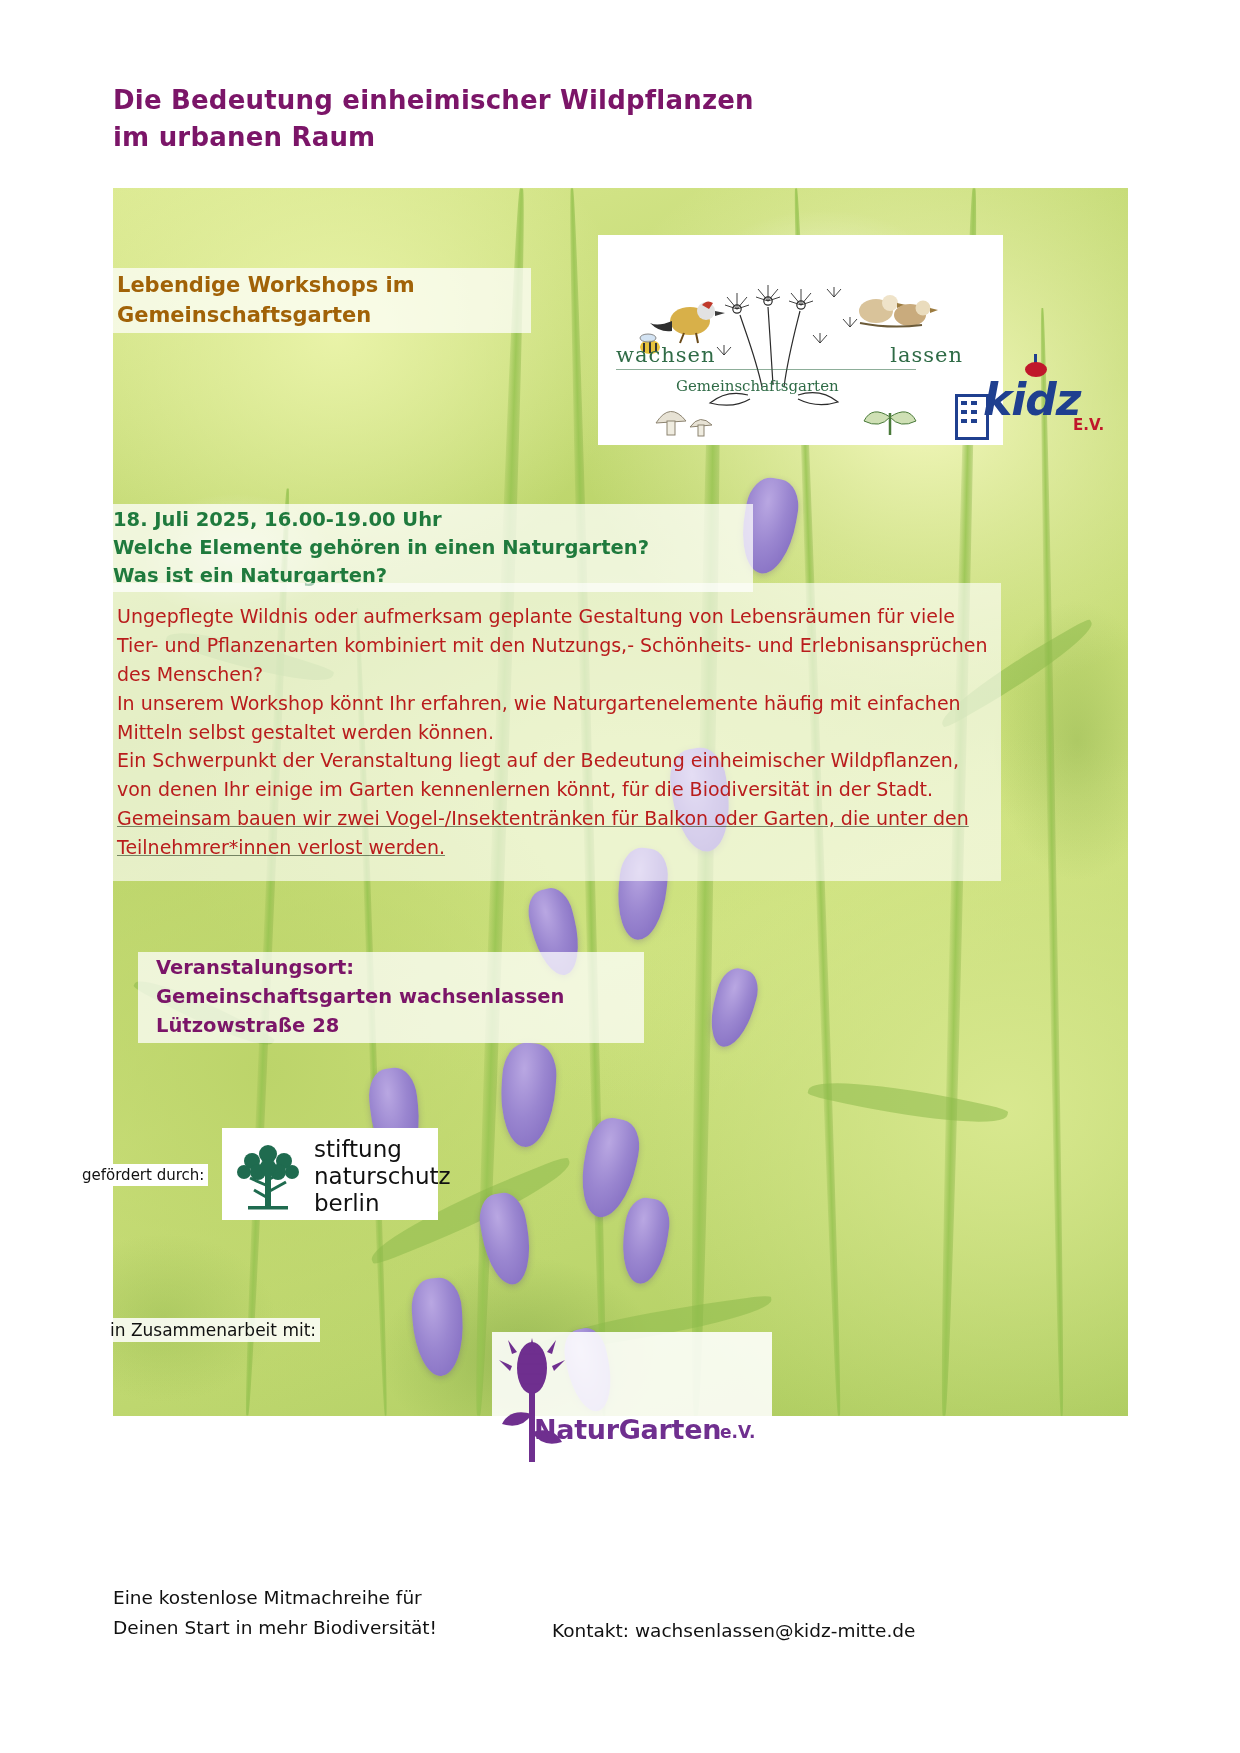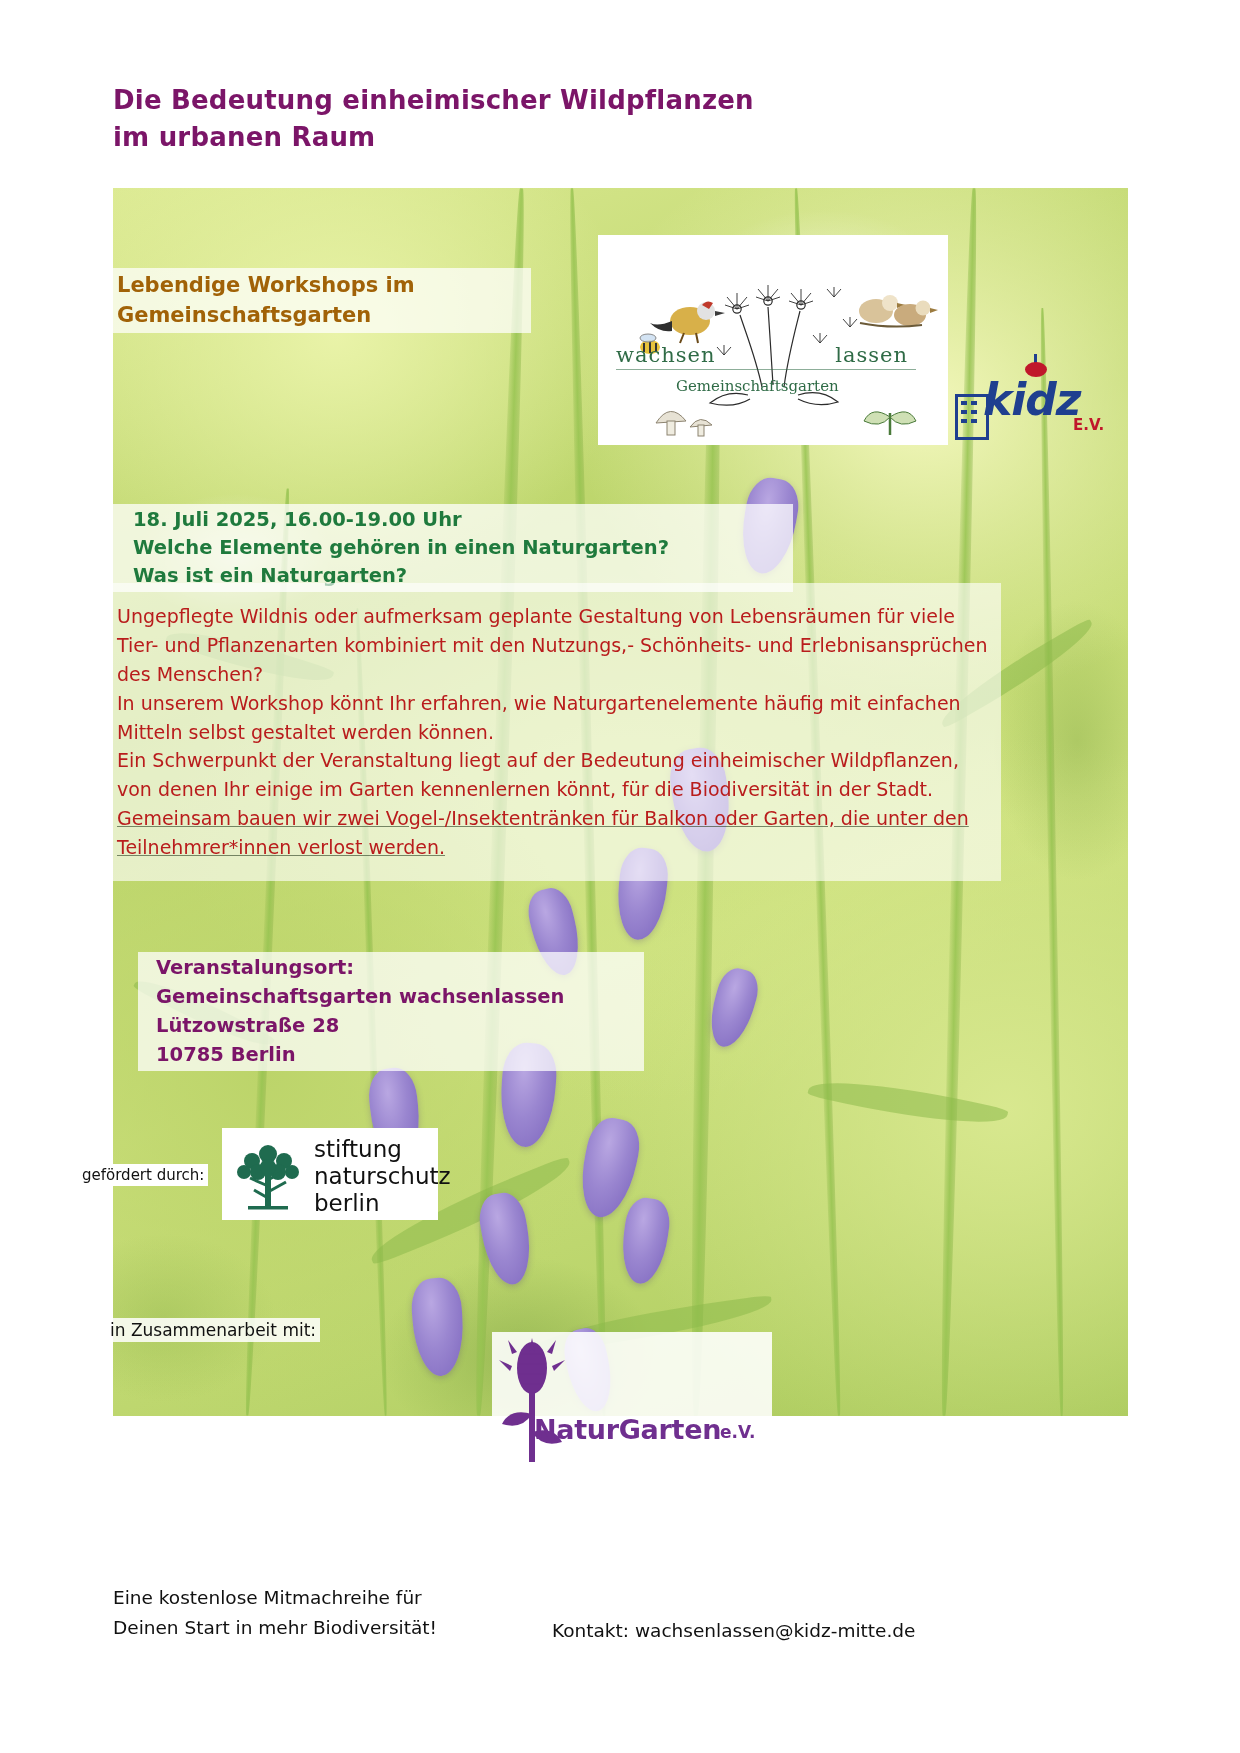--- a/index.html
+++ b/index.html
@@ -90,21 +90,21 @@
     line-height: 1.45;
     background: rgba(255,255,255,0.72);
     padding: 2px 4px;
   }
 
   
   .logo-card {
     position: absolute;
     left: 598px;
     top: 235px;
-    width: 350px;
+    width: 405px;
     height: 210px;
     background: #ffffff;
     overflow: hidden;
   }
   .logo-card .lg-words {
     position: absolute;
     left: 18px;
     top: 108px;
     font-family: "DejaVu Serif", "Liberation Serif", serif;
     font-size: 21px;
@@ -201,21 +201,21 @@
   .date-block {
     position: absolute;
     left: 113px;
     top: 504px;
     width: 640px;
     font-size: 19.5px;
     font-weight: bold;
     color: #1f7a3d;
     line-height: 1.43;
     background: rgba(255,255,255,0.74);
-    padding: 2px 20px;
+    padding: 2px 0;
   }
 
   
   .body-text {
     position: absolute;
     left: 113px;
     top: 583px;
     width: 880px;
     font-size: 19px;
     color: #b91c1c;
@@ -478,21 +478,20 @@
   <div>Ungepflegte Wildnis oder aufmerksam geplante Gestaltung von Lebensräumen für viele Tier- und Pflanzenarten kombiniert mit den Nutzungs,- Schönheits- und Erlebnisansprüchen des Menschen?</div>
   <div>In unserem Workshop könnt Ihr erfahren, wie Naturgartenelemente häufig mit einfachen Mitteln selbst gestaltet werden können.</div>
   <div>Ein Schwerpunkt der Veranstaltung liegt auf der Bedeutung einheimischer Wildpflanzen, von denen Ihr einige im Garten kennenlernen könnt, für die Biodiversität in der Stadt.</div>
   <div class="u">Gemeinsam bauen wir zwei Vogel-/Insektentränken für Balkon oder Garten, die unter den Teilnehmrer*innen verlost werden.</div>
 </div>
 
 <div class="venue">
   <div>Veranstalungsort:</div>
   <div>Gemeinschaftsgarten wachsenlassen</div>
   <div>Lützowstraße 28</div>
-  <div>10785 Berlin</div>
 </div>
 
 <div class="funded-label">gefördert durch:</div>
 <div class="snb">
   <svg class="tree" viewBox="0 0 76 80">
     <g fill="#1f6b4f">
       <circle cx="38" cy="20" r="9"></circle>
       <circle cx="22" cy="27" r="8"></circle>
       <circle cx="54" cy="27" r="8"></circle>
       <circle cx="14" cy="38" r="7"></circle>

